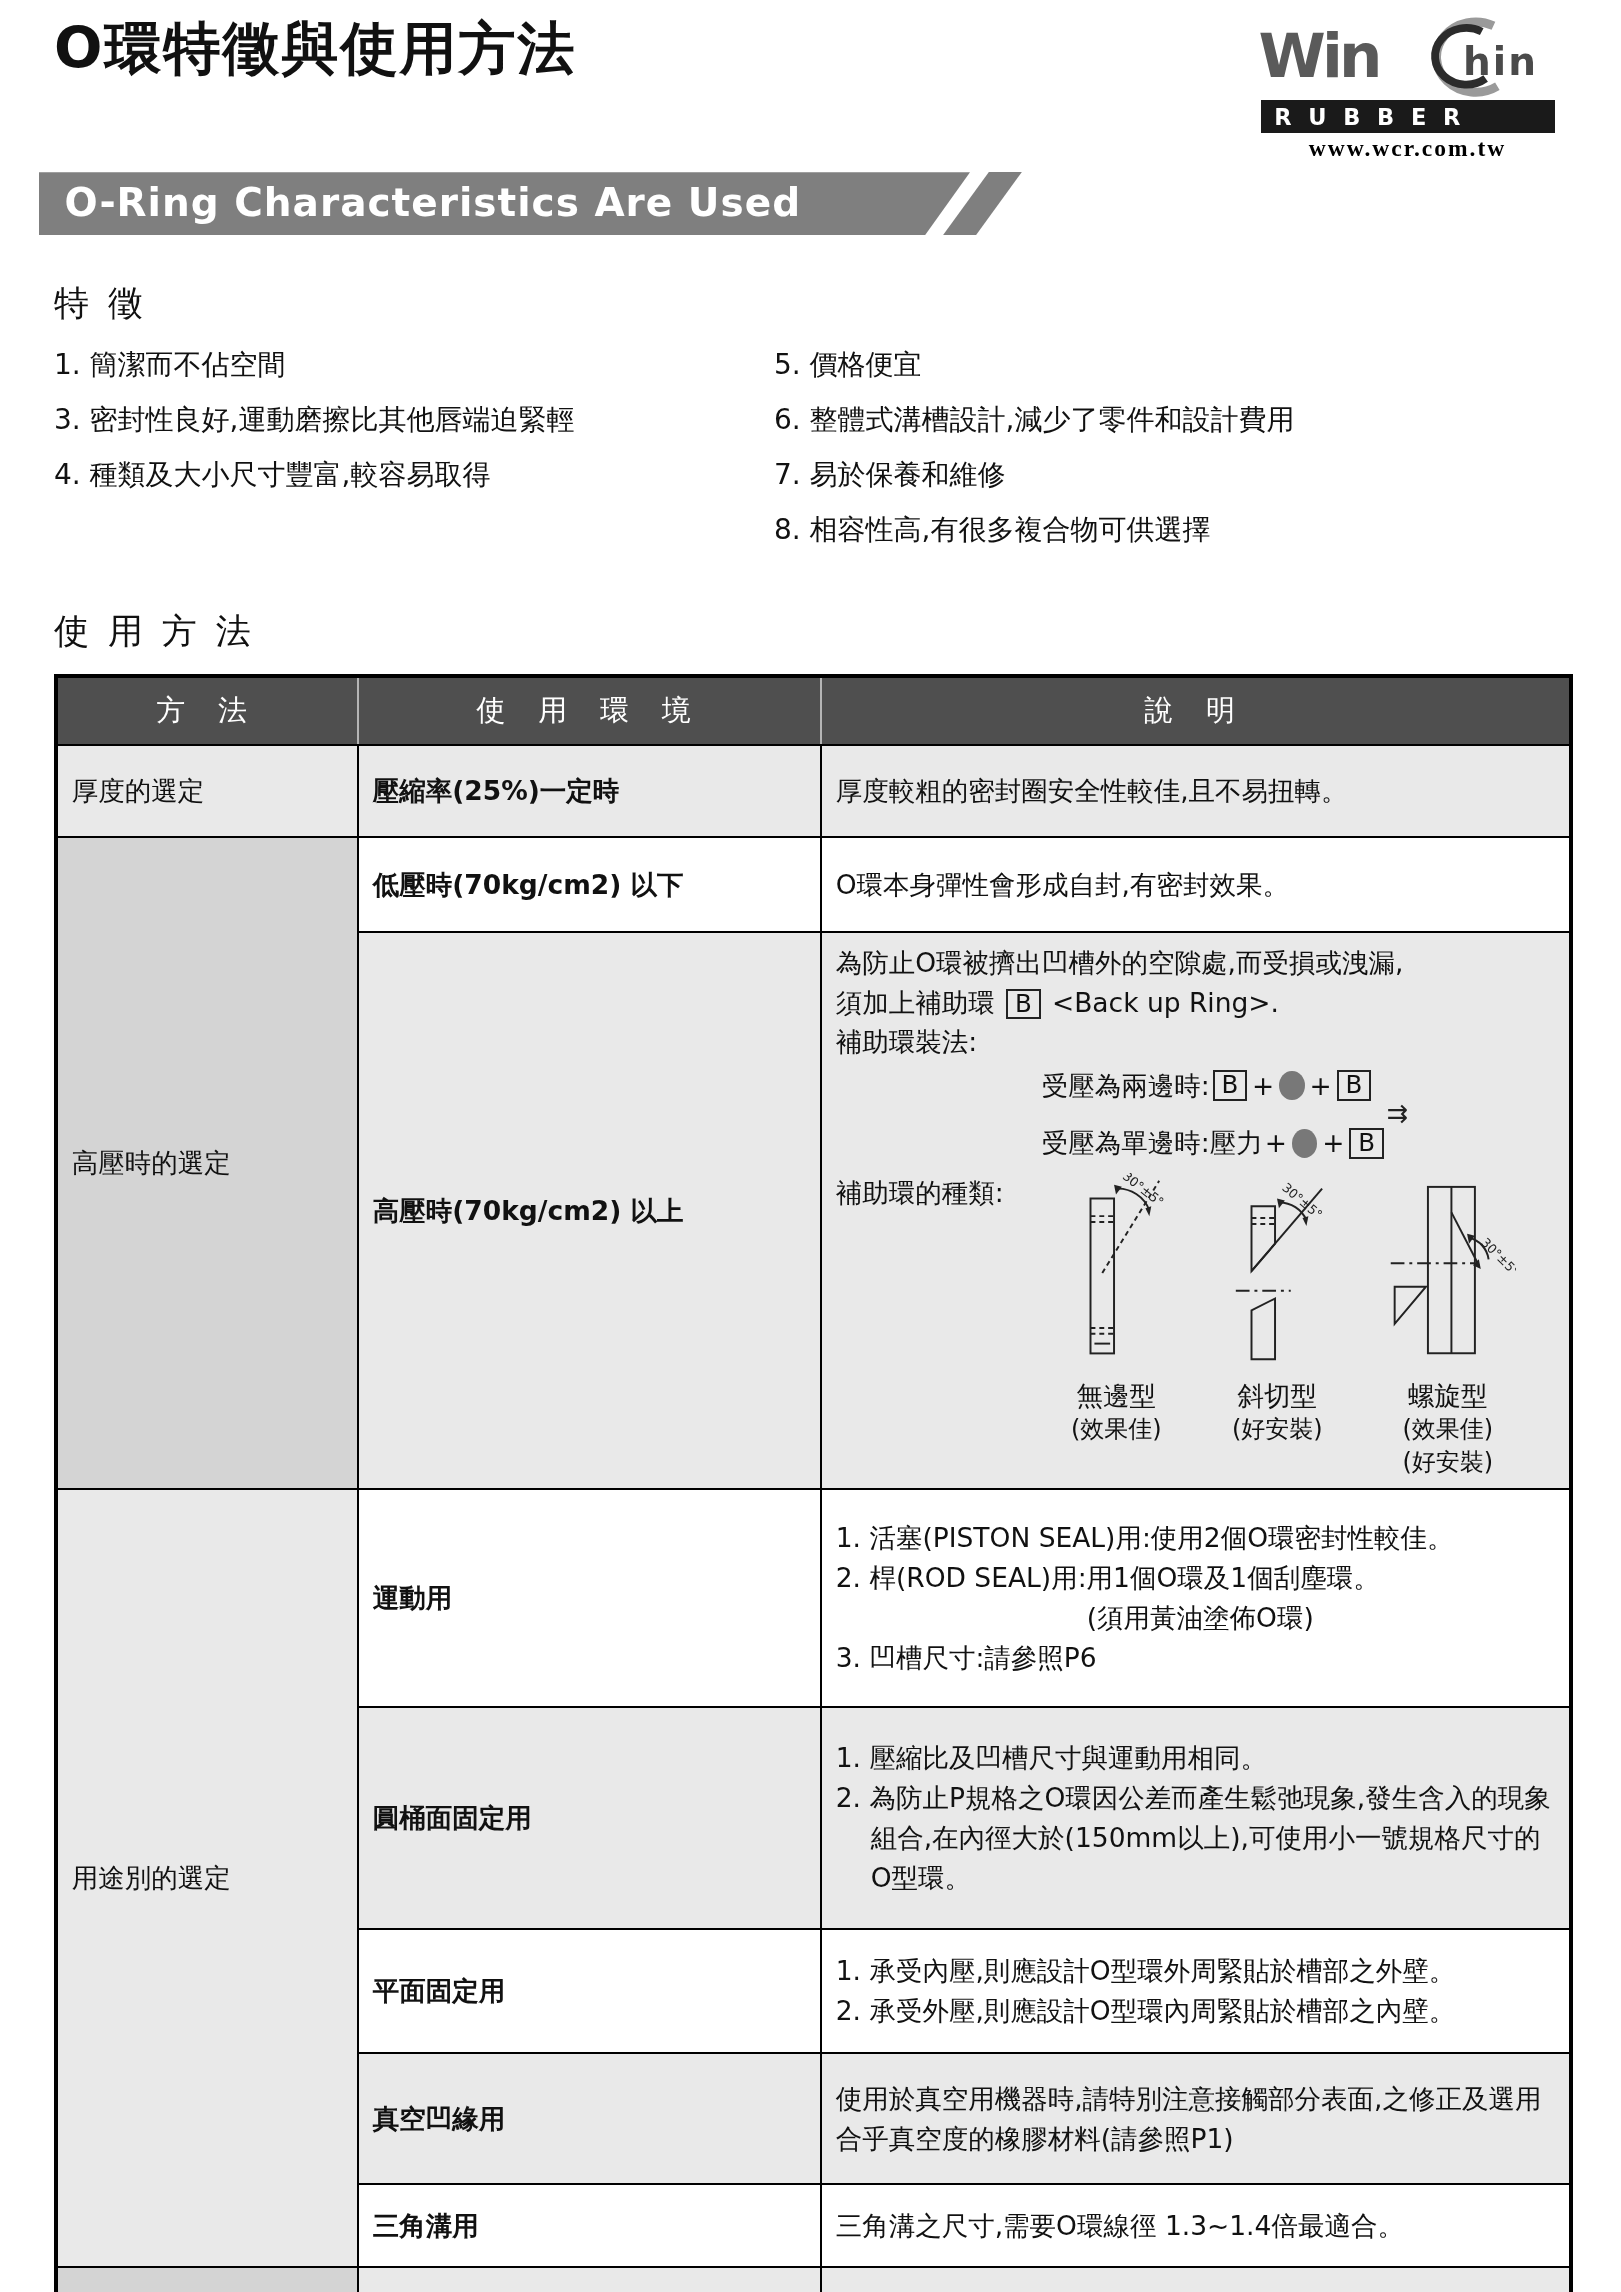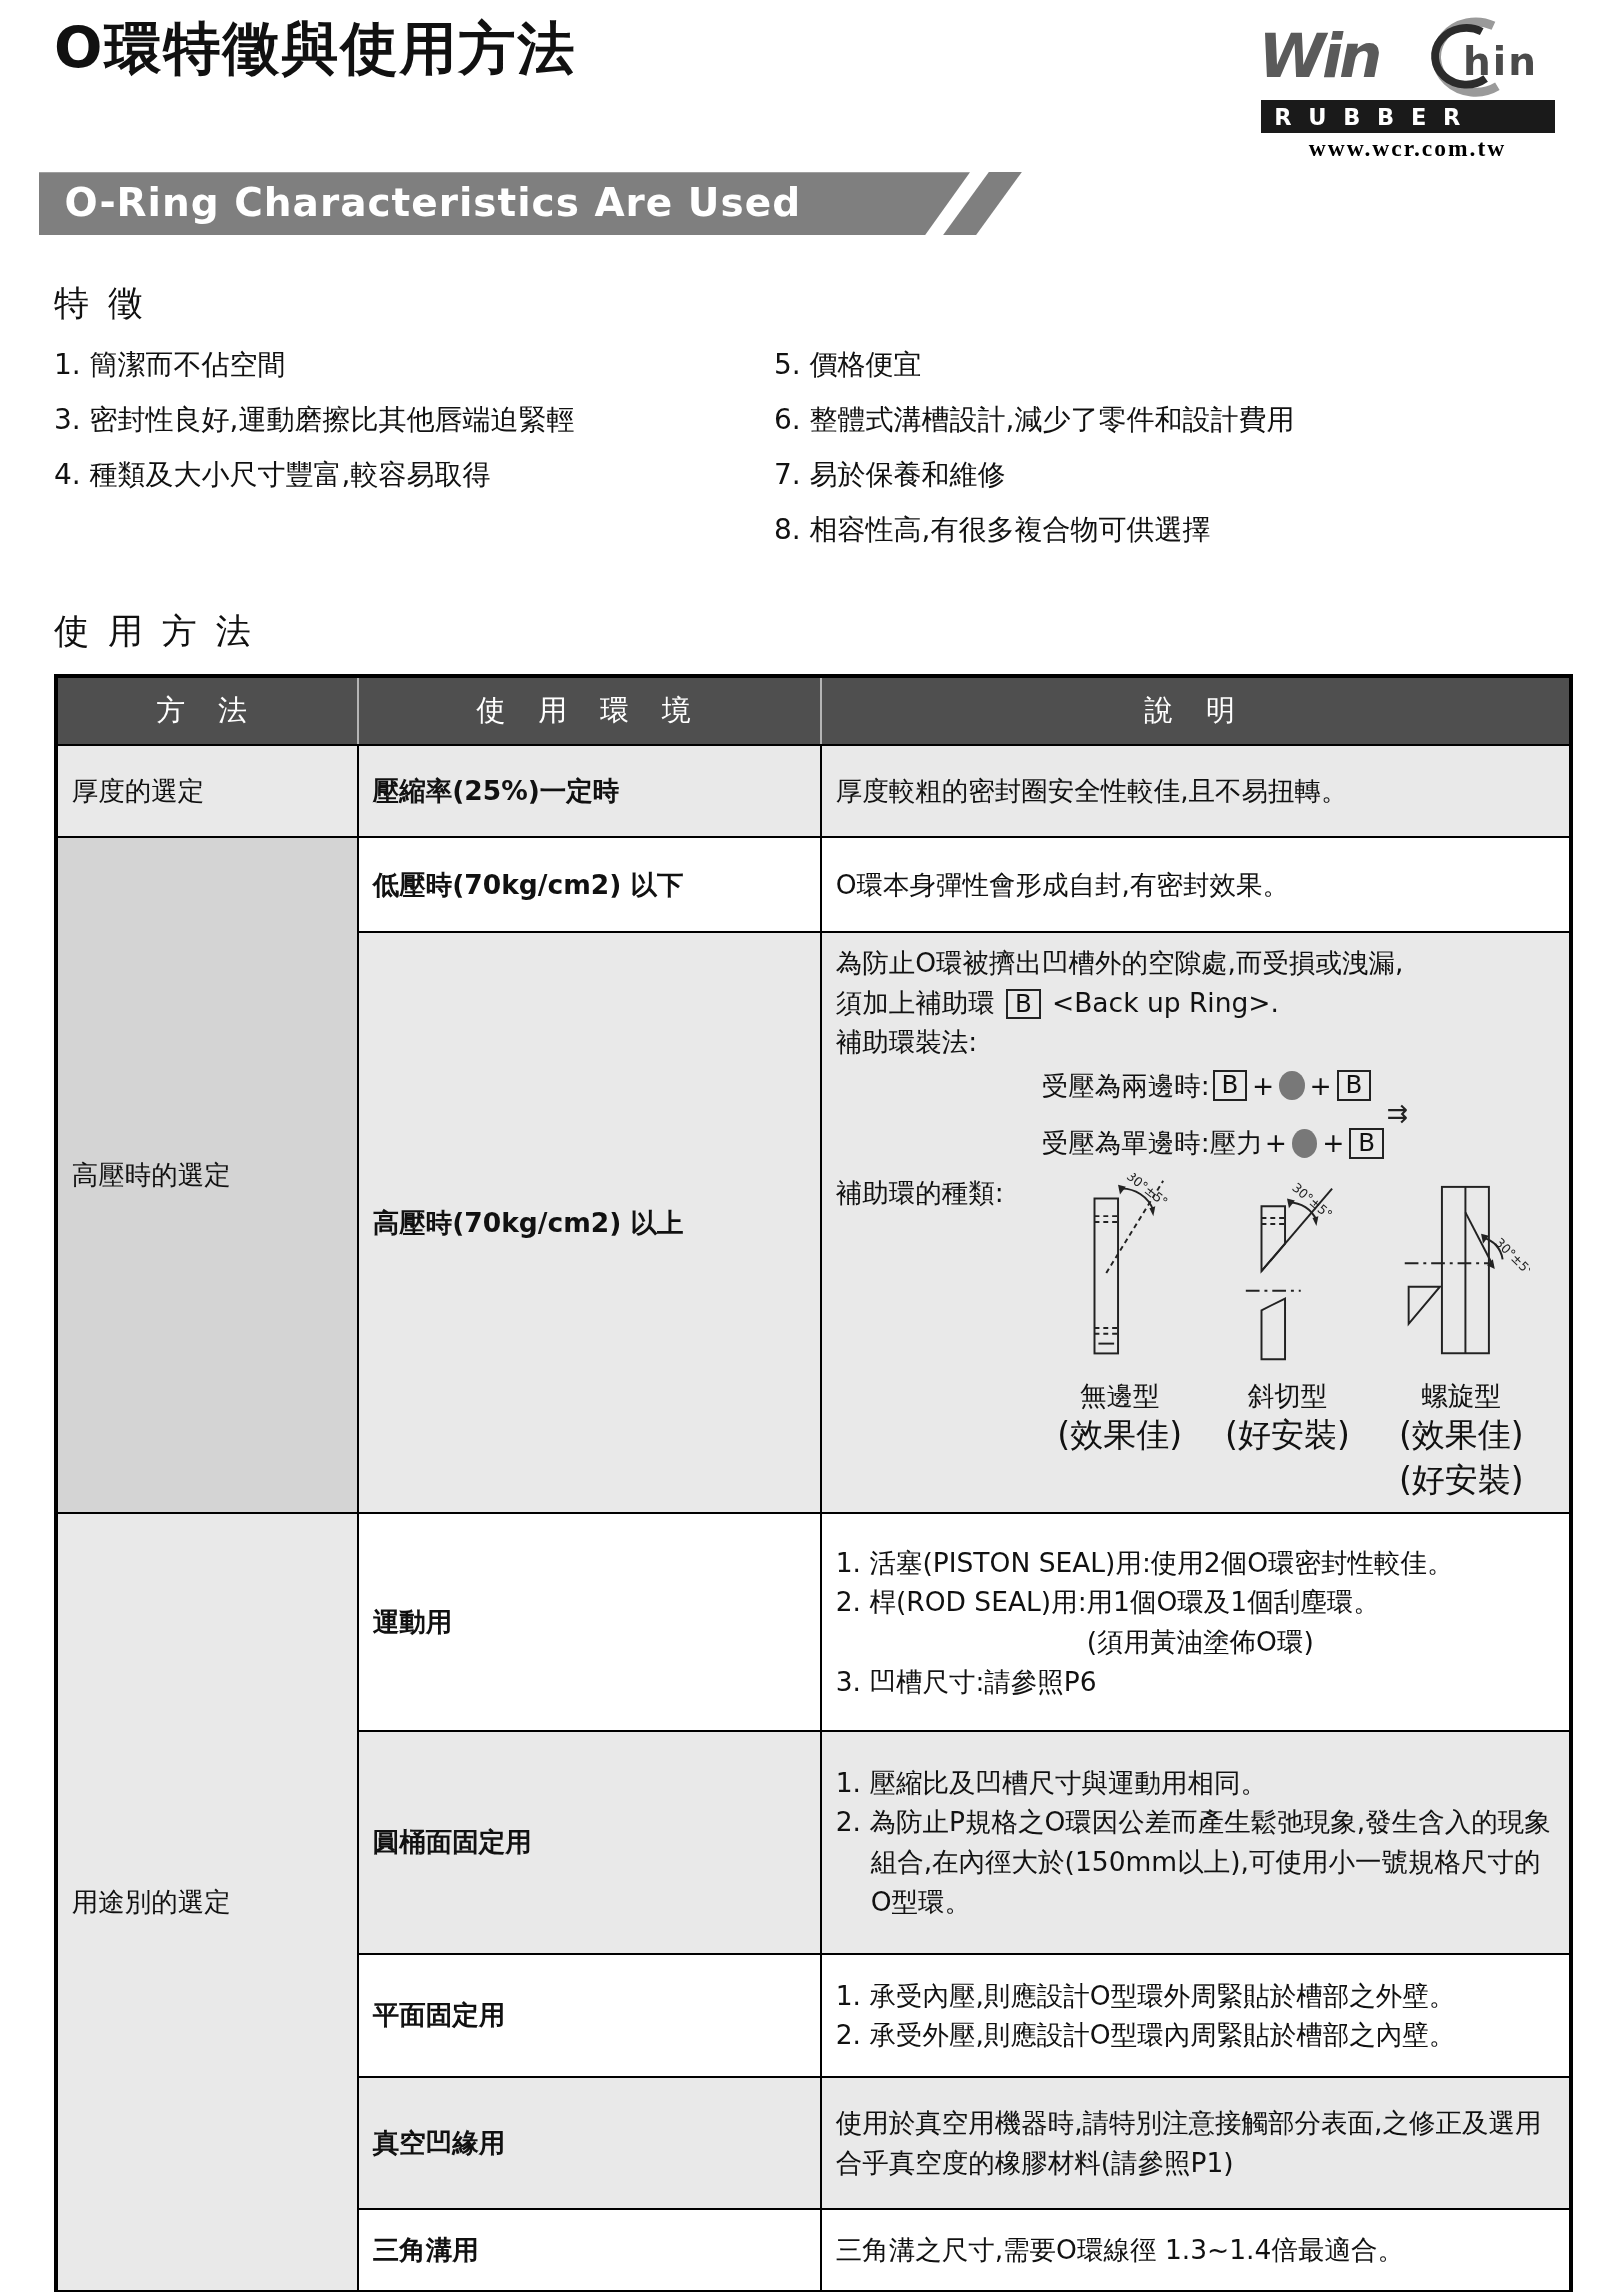--- a/index.html
+++ b/index.html
@@ -13,21 +13,21 @@
   .banner{margin:9.8px 0 0 39px; display:flex; height:63px;}
   .banner-main{
     background:#7f7f7f; width:931px; box-sizing:border-box; padding-left:25.5px;
     clip-path:polygon(0 0,100% 0,calc(100% - 45px) 100%,0 100%);
     color:#fff; font-size:39px; font-weight:bold; line-height:61px; letter-spacing:1px;
   }
   .banner-stripe{background:#7f7f7f; width:33px; height:63px; transform:skewX(-36deg); margin-left:-3.9px;}
   
   .logo{width:333px; display:flex; flex-direction:column; align-items:center;}
   .logo-mark{position:relative; width:333px; height:84px;}
-  .logo-word-left{position:absolute; left:17.6px; top:3.9px; font-size:61px; font-weight:bold; color:#5a5a5a; letter-spacing:-3.9px; font-style:italic;}
+  .logo-word-left{position:absolute; left:17.6px; top:3.9px; font-size:61px; font-weight:bold; color:#5a5a5a; letter-spacing:-3.9px; }
   .logo-word-right{position:absolute; left:222px; top:23.5px; font-size:39px; font-weight:bold; color:#4a4a4a; letter-spacing:2px;}
   .logo-band{width:294px; background:#1a1a1a; color:#fff; text-align:left; font-size:22.5px; font-weight:bold; letter-spacing:16.7px; padding:3.9px 0 3.9px 13.7px; box-sizing:border-box;}
   .logo-url{margin-top:2px; font-family:"Liberation Serif", serif; font-weight:bold; font-size:23.5px; letter-spacing:2px; color:#000;}
   
   .features{padding:45px 0 0 54px;}
   .sec-heading{margin:0 0 19.6px 0; font-size:35px; font-weight:normal; letter-spacing:3.9px;}
   .features-cols{display:flex;}
   .features-col{width:720px;}
   .feature-item{font-size:28px; margin-bottom:18.6px; line-height:1.3;}
   
@@ -54,21 +54,21 @@
   .b-box{display:inline-block; border:2px solid #222; line-height:1.1; padding:0 6.9px; margin:0 2.9px; font-size:24.5px;}
   .plus{margin:0 2px;}
   .oring-dot{display:inline-block; width:25.5px; height:29px; border-radius:50%; background:#787878; margin:0 2.9px;}
   .formula-arrow{font-size:25.5px; line-height:15.7px; height:17.6px; margin-left:345px; color:#222;}
   .kinds-row{display:flex; margin-top:9.8px;}
   .kinds-label{width:204px; flex:0 0 auto;}
   .kind-figs{display:flex; gap:43px; margin-left:17.6px;}
   .kind-fig{display:flex; flex-direction:column; align-items:center;}
   .kind-caption{text-align:center; line-height:1.35; margin-top:3.9px;}
   .kind-name{font-size:26.5px;}
-  .kind-note{font-size:33px;}
+  .kind-note{font-size:24px;}
   svg .ln{stroke:#222; stroke-width:2; fill:none;}
   svg .dash{stroke-dasharray:5 4;}
   svg .dashdot{stroke-dasharray:14 5 3 5;}
   svg text{font-size:13px; fill:#222; font-family:"DejaVu Sans", sans-serif;}
 </style>
 </head>
 <body>
 
 <div class="page">
 

